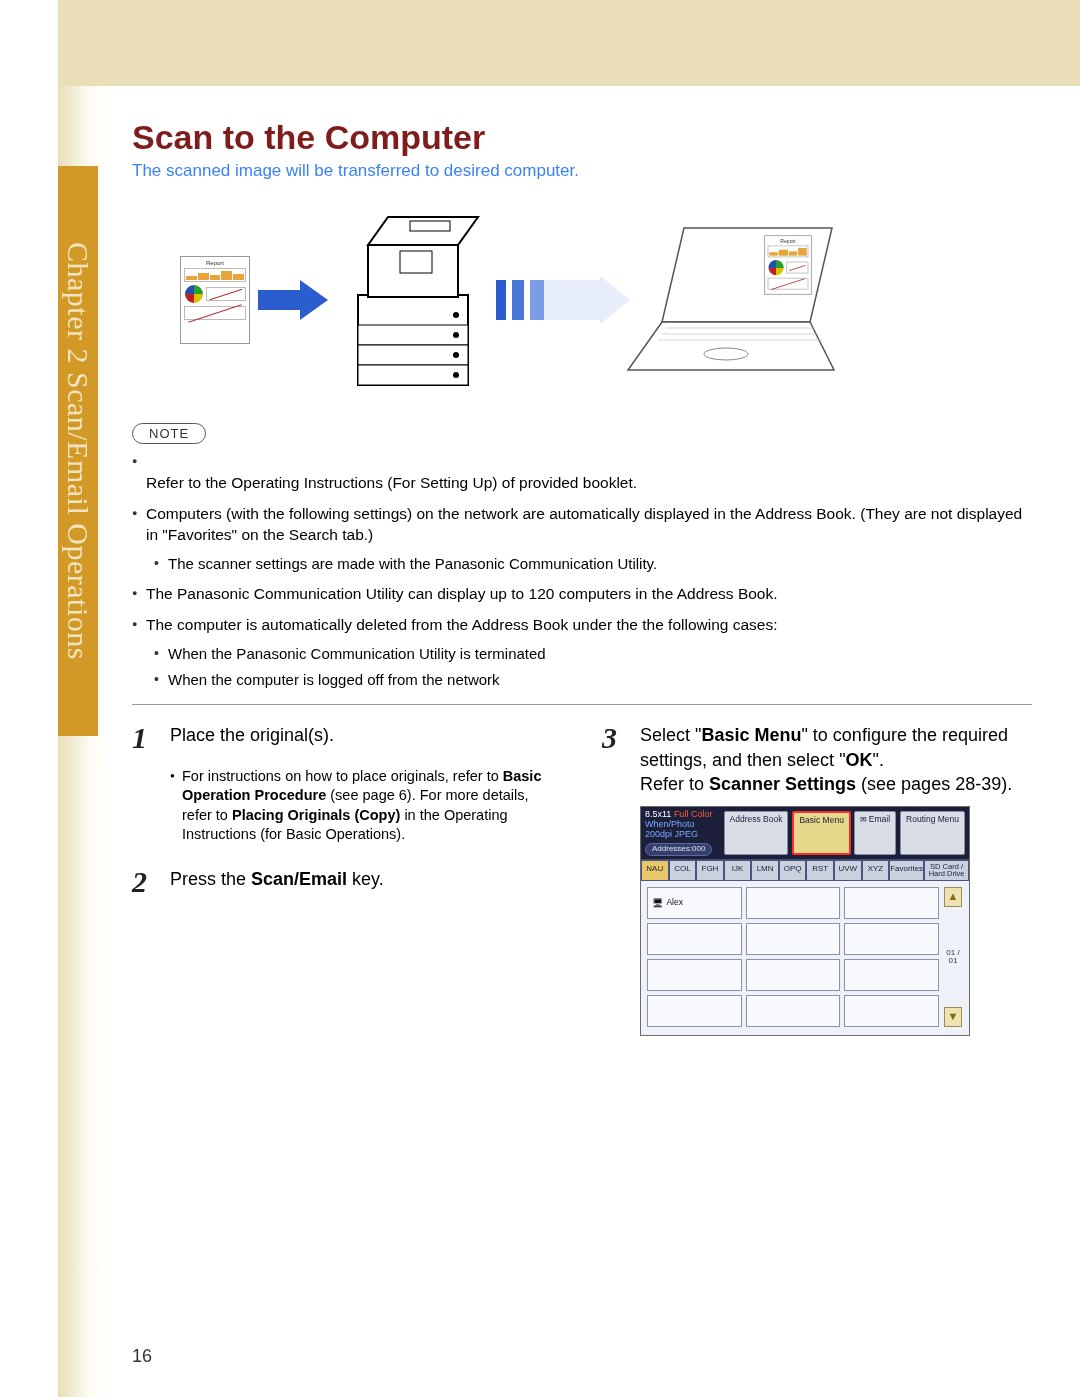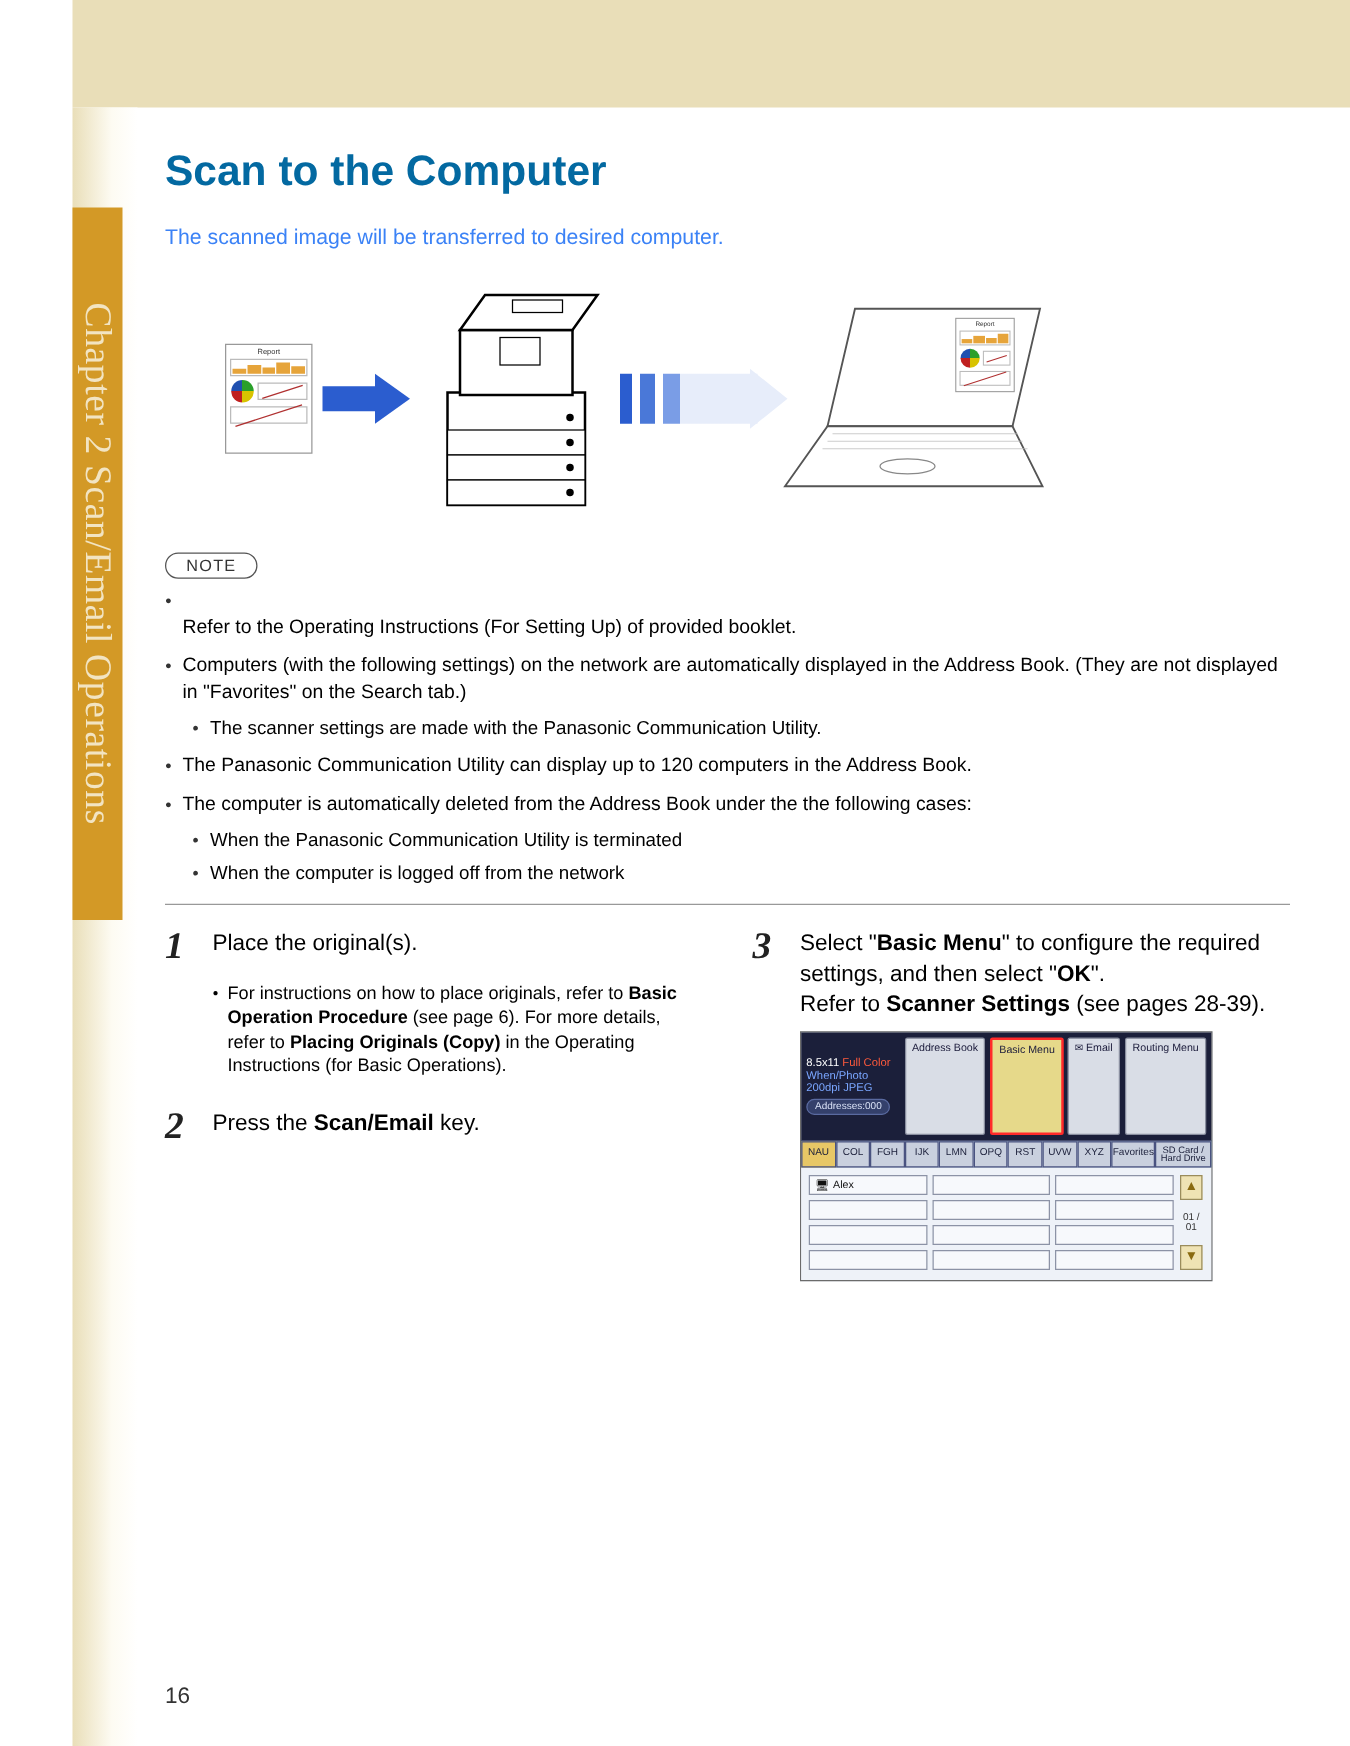--- a/index.html
+++ b/index.html
@@ -44,22 +44,22 @@
   }
   .content {
     position: absolute;
     left: 132px;
     right: 48px;
     top: 118px;
   }
   h1.section-title {
     font-size: 34px;
     font-weight: 800;
-    color: #0369a1;
-    margin-bottom: 23px;
+    color: #7f1d1d;
+    margin-bottom: 4px;
     font-family: Arial, Helvetica, sans-serif;
   }
   .intro {
     font-size: 17px;
     color: #3b82f6;
     margin-bottom: 14px;
   }
   .figure-row {
     display: flex;
     align-items: center;
@@ -222,21 +222,21 @@
     color:#111;
   }
   .su-top {
     display:flex;
     background:#1b1f3a;
     align-items:stretch;
   }
   .su-top-left{
     flex:1;
     color:#fff;
-    padding:20px 4px;
+    padding:3px 4px;
     font-size:9px;
     line-height:1.1;
   }
   .su-top-left .r{color:#ff5a3c;}
   .su-top-left .b{color:#7aa6ff;}
   .su-top-left .addr{
     display:inline-block;
     background:#34406b;
     border:1px solid #5a6aa0;
     border-radius:8px;
@@ -289,21 +289,21 @@
     display:flex;
     gap:4px;
   }
   .su-grid-main{
     flex:1;
     display:grid;
     grid-template-columns: repeat(3, 1fr);
     gap:4px;
   }
   .su-cell{
-    height:16px;
+    height:32px;
     border:1px solid #8c93a6;
     background:#f7f9fc;
     display:flex;
     align-items:center;
     padding:0 4px;
     font-size:8.5px;
   }
   .su-cell.icon::before{
     content:"🖥";
     font-size:9px;

